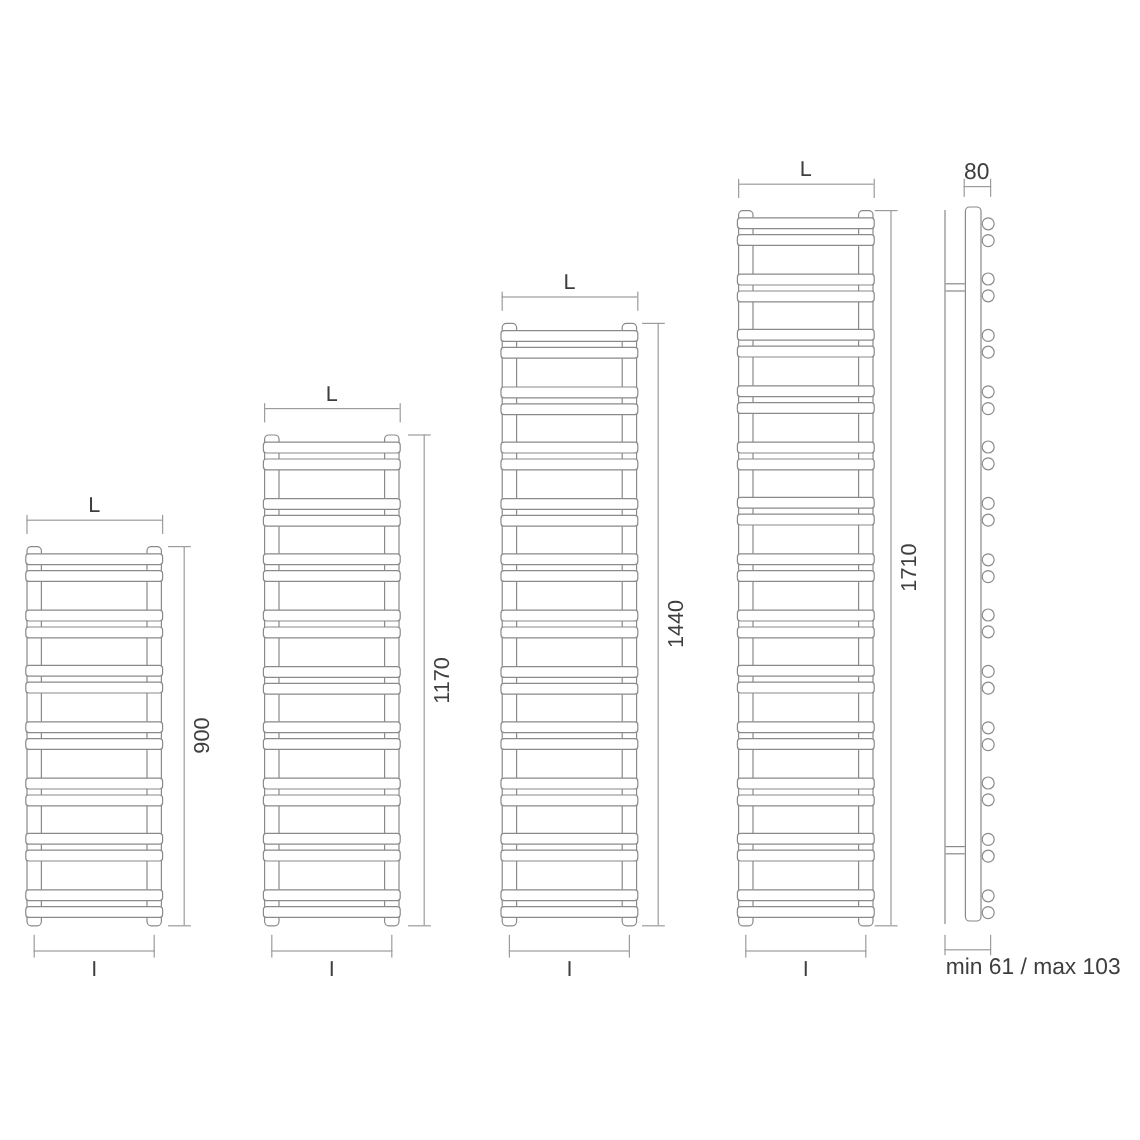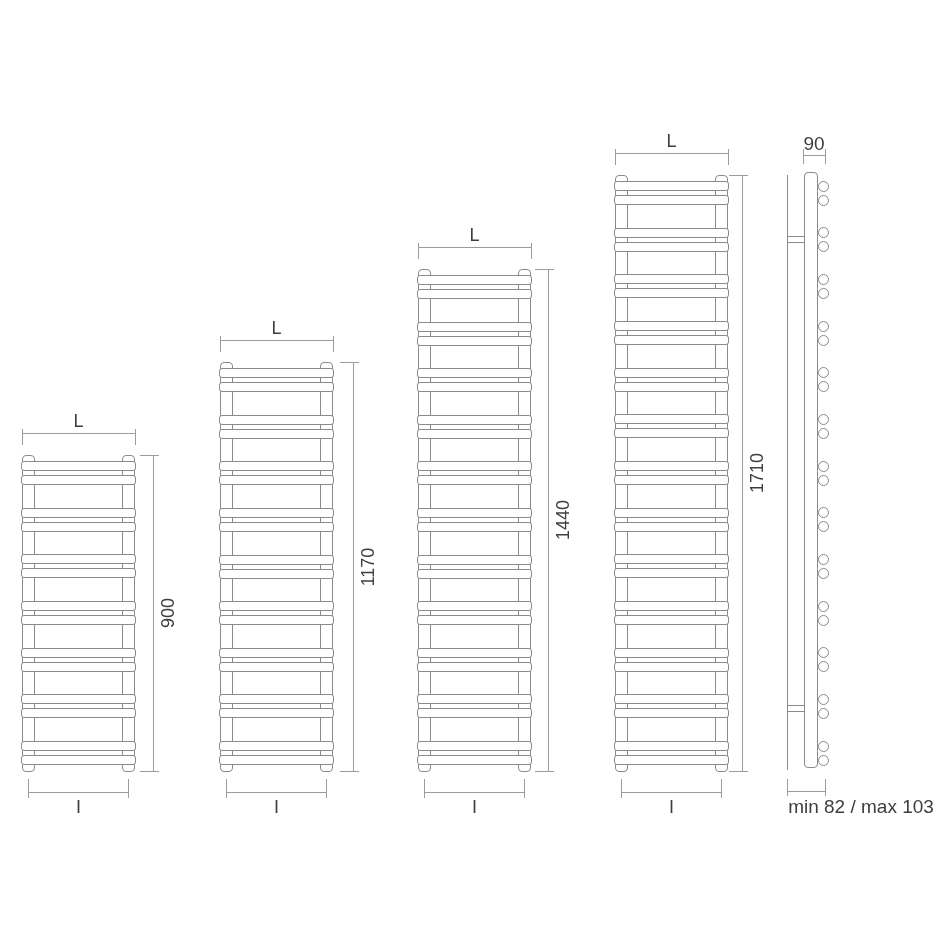--- a/index.html
+++ b/index.html
@@ -224,20 +224,20 @@
         <div class="circle" style="left: 818px; top: 661px;"></div>
         <div class="circle" style="left: 818px; top: 694px;"></div>
         <div class="circle" style="left: 818px; top: 708px;"></div>
         <div class="circle" style="left: 818px; top: 741px;"></div>
         <div class="circle" style="left: 818px; top: 755px;"></div>
       </div>
 
     <div class="hline" style="left:803px;top:155px;width:23px;"></div>
     <div class="vline" style="left:803px;top:149px;height:15px;"></div>
     <div class="vline" style="left:825px;top:149px;height:15px;"></div>
-    <div class="side-label" style="left:774px;top:134px;width:80px;">90</div>
+    <div class="side-label" style="left:774px;top:134px;width:80px;">80</div>
 
     <div class="hline" style="left:787px;top:791px;width:39px;"></div>
     <div class="vline" style="left:787px;top:779px;height:17px;"></div>
     <div class="vline" style="left:825px;top:779px;height:17px;"></div>
-    <div class="side-label" style="left:786px;top:797px;width:150px;">min 82 / max 103</div>
+    <div class="side-label" style="left:786px;top:797px;width:150px;">min 61 / max 103</div>
   </div>
 </div>
 
 </body></html>

